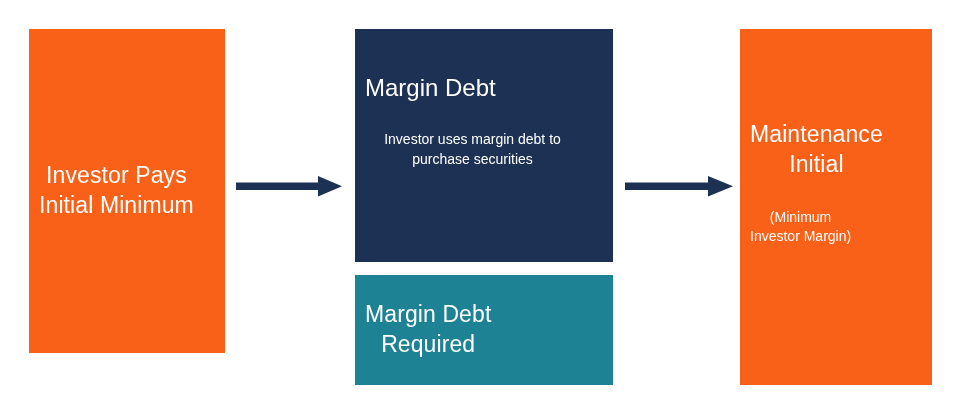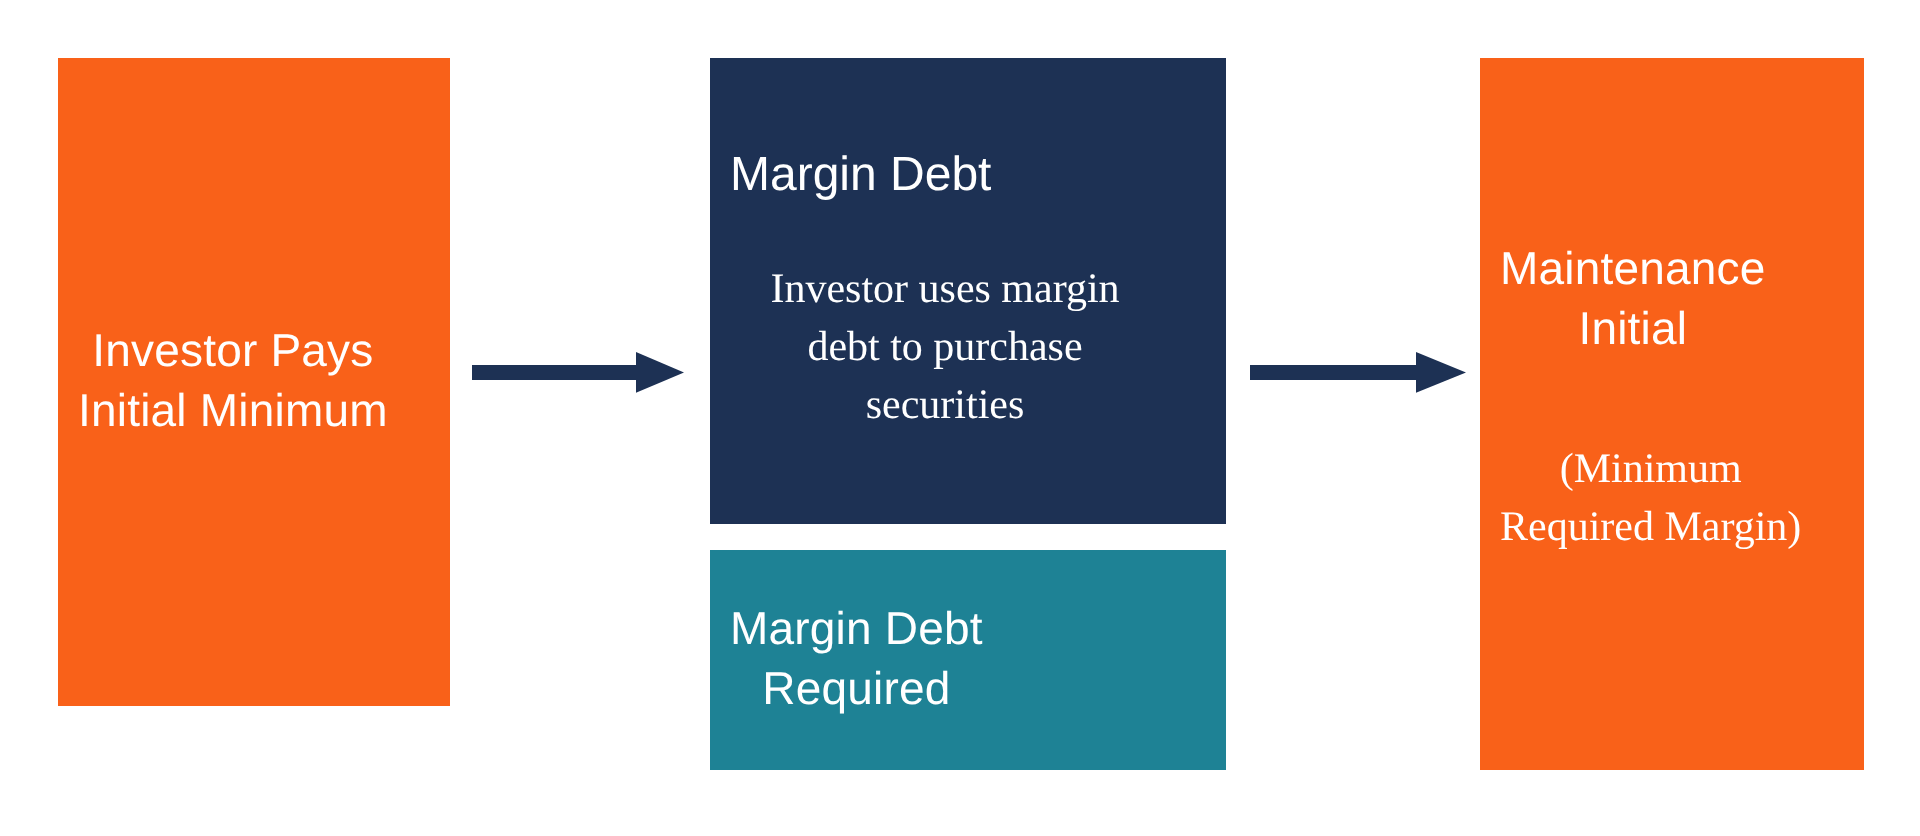--- a/index.html
+++ b/index.html
@@ -38,24 +38,23 @@
     line-height: 1.30;
     font-weight: 400;
     letter-spacing: 0.1px;
   }
   .node-title-lg {
     font-size: 24px;
     line-height: 1.30;
     font-weight: 400;
   }
   .node-sub {
-    font-size: 21px;
+    font-size: 14px;
     line-height: 1.38;
     font-weight: 400;
-    font-family: Liberation Serif, serif;
   }
 
   
   #box-investor-initial-margin {
     left: 29px;
     top: 29px;
     width: 196px;
     height: 324px;
     background: #F96119;
   }
@@ -85,21 +84,21 @@
   #box-maintenance-margin {
     left: 740px;
     top: 29px;
     width: 192px;
     height: 356px;
     background: #F96119;
     justify-content: flex-start;
     padding-top: 91px;
   }
   #box-maintenance-margin .node-sub {
-    margin-top: 40px;
+    margin-top: 28px;
     max-width: 185px;
   }
 
   
   .flow-arrow {
     position: absolute;
     height: 36px;
     display: block;
   }
   #arrow-initial-to-debt {
@@ -147,17 +146,17 @@
     <polygon points="83,8 108,18.2 83,28.4" fill="#1D3154"></polygon>
   </svg>
 
   <div class="node-box" id="box-maintenance-margin">
     <div class="node-title">
       <span>Maintenance</span><br>
       <span>Initial</span>
     </div>
     <div class="node-sub">
       <span>(Minimum</span><br>
-      <span>Required Margin)</span>
+      <span>Investor Margin)</span>
     </div>
   </div>
 
 </div>
 
 </body></html>

